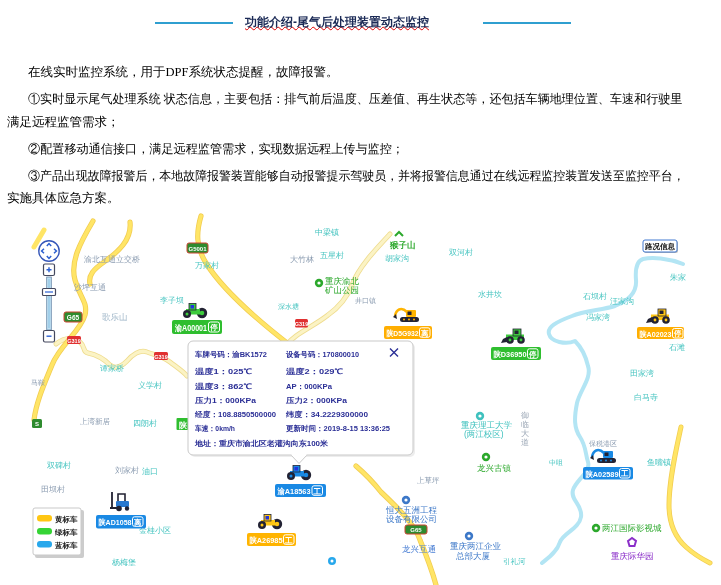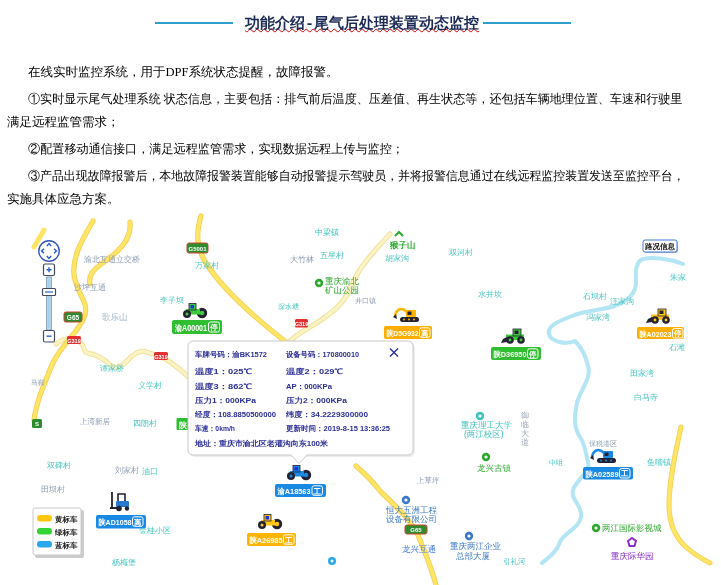--- a/index.html
+++ b/index.html
@@ -1,33 +1,33 @@
 <!DOCTYPE html>
 <html><head>
 <meta charset="utf-8">
 <style>
 html,body{margin:0;padding:0;width:721px;height:585px;background:#fff;overflow:hidden;}
 body{font-family:"Liberation Sans",sans-serif;position:relative;}
 .abs{position:absolute;white-space:nowrap;}
 .para{font-size:12.5px;color:#000;line-height:13px;font-family:"Liberation Serif",serif;}
-.title{font-size:15px;font-weight:bold;color:#1b2a56;text-decoration-line:underline;text-decoration-style:wavy;text-decoration-color:#e00000;text-decoration-thickness:1px;text-underline-offset:0px;font-family:Liberation Mono, monospace;}
+.title{font-size:12px;font-weight:bold;color:#1b2a56;text-decoration-line:underline;text-decoration-style:wavy;text-decoration-color:#e00000;text-decoration-thickness:1px;text-underline-offset:0px;}
 .hline{height:2px;background:#2f9fd0;}
 </style>
 </head>
 <body>
 <div class="abs title" style="left:245px;top:14px;">功能介绍-尾气后处理装置动态监控</div>
 <div class="abs hline" style="left:155px;top:22px;width:78px;"></div>
 <div class="abs hline" style="left:483px;top:22px;width:88px;"></div>
 
 <div class="abs para" style="left:28px;top:66px;">在线实时监控系统，用于DPF系统状态提醒，故障报警。</div>
 <div class="abs para" style="left:28px;top:93px;transform:scaleX(0.965);transform-origin:left;">①实时显示尾气处理系统 状态信息，主要包括：排气前后温度、压差值、再生状态等，还包括车辆地理位置、车速和行驶里</div>
 <div class="abs para" style="left:7px;top:116px;">满足远程监管需求；</div>
 <div class="abs para" style="left:28px;top:143px;transform:scaleX(0.97);transform-origin:left;">②配置移动通信接口，满足远程监管需求，实现数据远程上传与监控；</div>
 <div class="abs para" style="left:28px;top:170px;transform:scaleX(0.955);transform-origin:left;">③产品出现故障报警后，本地故障报警装置能够自动报警提示驾驶员，并将报警信息通过在线远程监控装置发送至监控平台，</div>
-<div class="abs para" style="left:7px;top:193px;">实施具体应急方案。</div>
+<div class="abs para" style="left:7px;top:193px;font-family:Liberation Mono, monospace;">实施具体应急方案。</div>
 
 <svg id="map" width="721" height="585" viewBox="0 0 721 585" style="position:absolute;left:0;top:0;">
 
 <g fill="none" stroke-linecap="round" stroke-linejoin="round">
 
   <path d="M390,234 C375,250 358,268 352,285 C346,300 338,308 328,315 C318,323 304,330 296,336 C288,342 284,347 282,352" stroke="#EFDC8E" stroke-width="5"></path>
   <path d="M390,234 C375,250 358,268 352,285 C346,300 338,308 328,315 C318,323 304,330 296,336 C288,342 284,347 282,352" stroke="#FBF3C4" stroke-width="3.4"></path>
   <path d="M56,344 C66,336 75,338 80,342 C86,347 82,352 88,353 C98,355 105,360 110,365 C116,370 122,366 127,361 C132,355 140,349 147,352 C155,355 162,356 170,362 C178,368 184,372 187,376" stroke="#EFDC8E" stroke-width="5"></path>
   <path d="M56,344 C66,336 75,338 80,342 C86,347 82,352 88,353 C98,355 105,360 110,365 C116,370 122,366 127,361 C132,355 140,349 147,352 C155,355 162,356 170,362 C178,368 184,372 187,376" stroke="#FBF3C4" stroke-width="3.4"></path>
 

